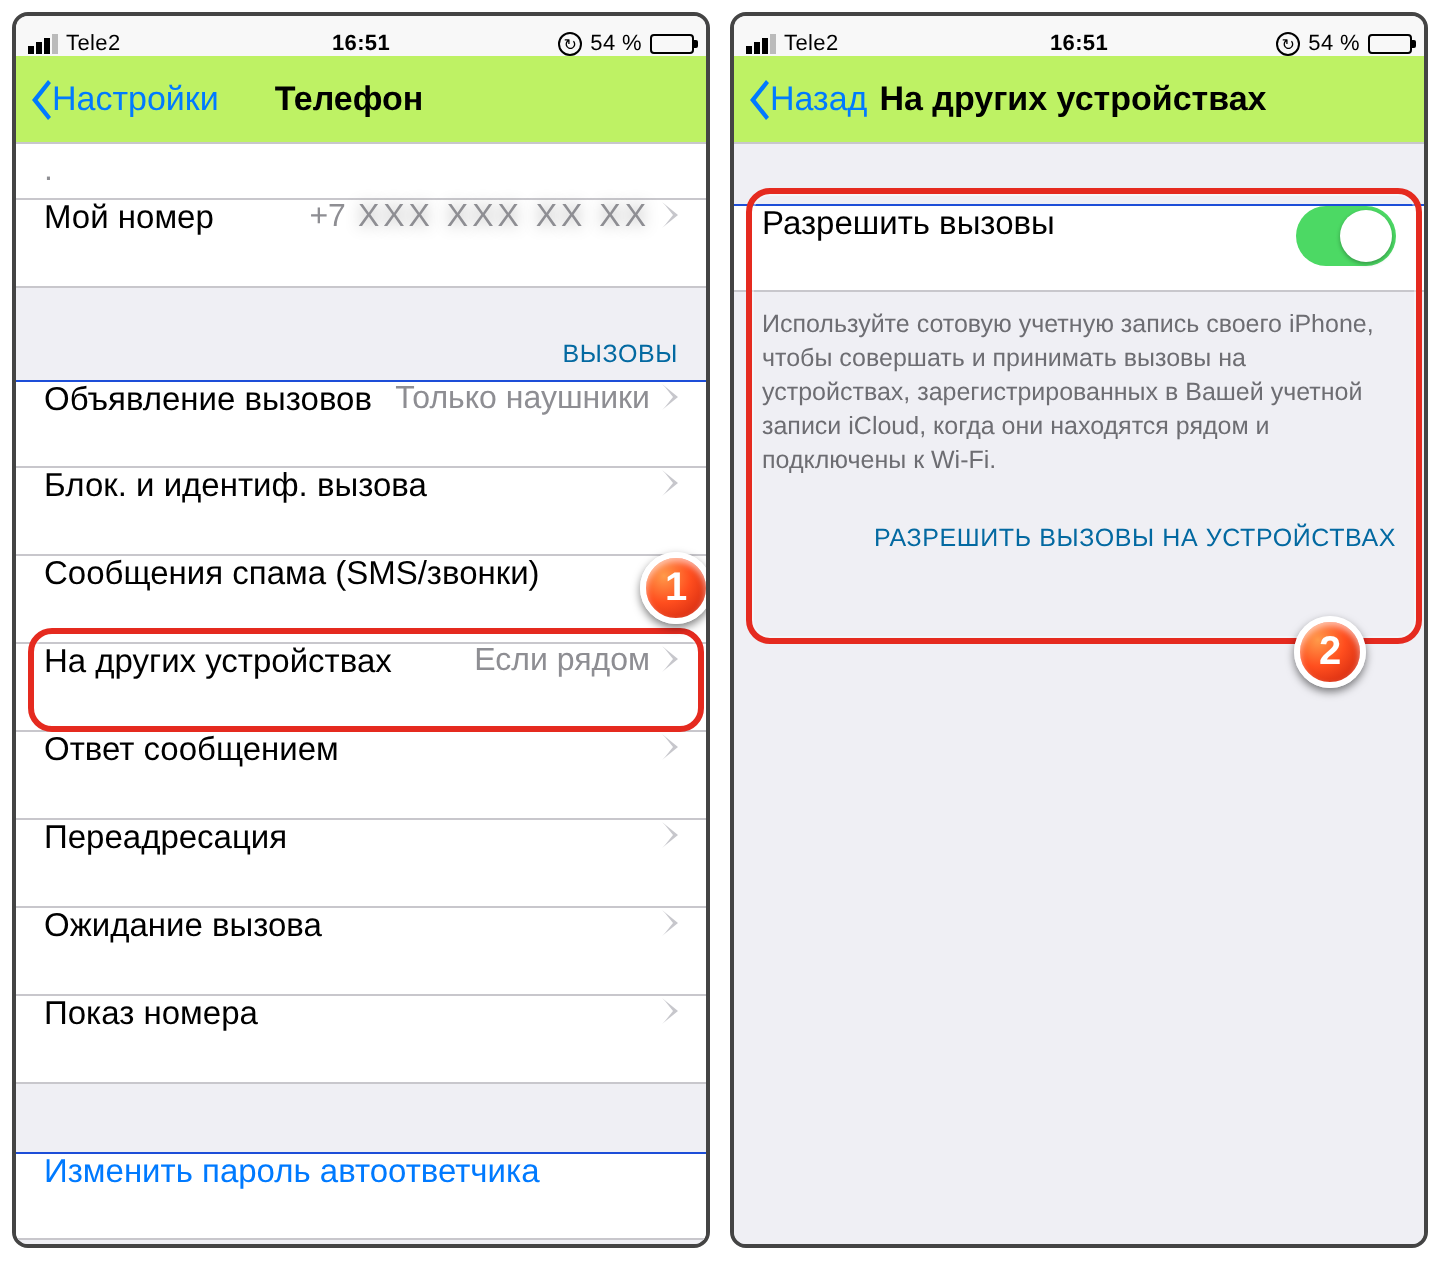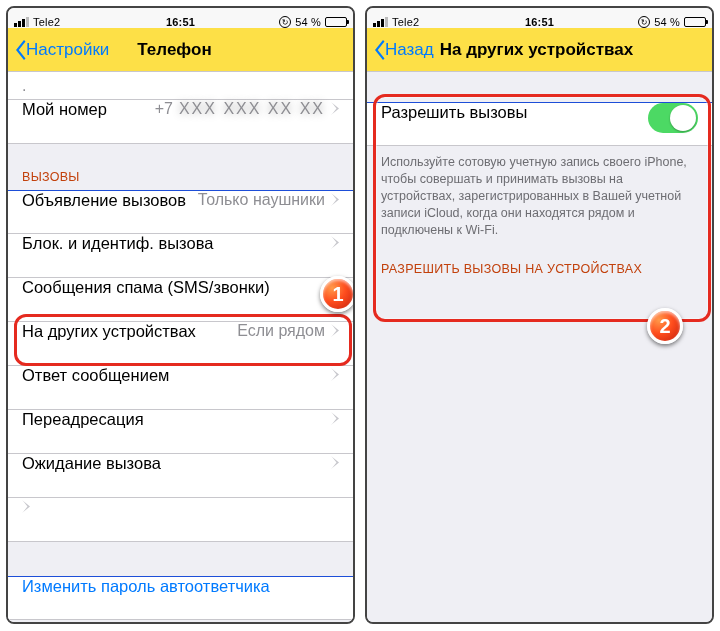--- a/index.html
+++ b/index.html
@@ -42,21 +42,21 @@
     position:relative; display:inline-block;
   }
   .battery::after{content:"";position:absolute;right:-3px;top:2px;width:2px;height:4px;background:#000;border-radius:0 1px 1px 0;}
   .battery .fill{height:100%; width:55%; background:#000;}
   .orient-lock{
     width:12px;height:12px;border:1.2px solid #000;border-radius:50%;
     display:inline-flex;align-items:center;justify-content:center;font-size:8px;
   }
   
   .nav {
-    height: 44px; background:#fde047;
+    height: 44px; background:#bef264;
     border-bottom:1px solid #c8c7cc;
     display:flex; align-items:center;
     position:relative;
   }
   .nav .back {
     color:#007aff; font-size:17px;
     display:flex; align-items:center;
     padding-left:6px;
   }
   .nav .back svg{width:12px;height:20px;fill:#007aff;}
@@ -74,22 +74,22 @@
     padding: 0 14px;
     font-size:16.5px; color:#000;
     border-bottom:1px solid #c8c7cc;
   }
   .cell.first{border-top:1px solid #1d4ed8;}
   .cell .label{flex:1;}
   .cell .value{color:#8e8e93; font-size:16px; margin-right:6px;}
   .cell .chev svg{width:8px;height:13px;fill:#c7c7cc;}
   .cell.link{color:#007aff;}
   .section-header{
-    font-size:12.5px; color:#c2410c;
-    padding: 26px 14px 6px; letter-spacing:0.3px;
+    font-size:12.5px; color:#0369a1;
+    padding: 26px 14px 6px; letter-spacing:0.3px;text-align:right;
   }
   .footer-text{
     font-size:12.5px; color:#6d6d72;
     padding: 8px 14px 14px; line-height:1.35;
   }
   .dots-cell{height:28px;background:#fff;border-bottom:1px solid #c8c7cc;display:flex;align-items:center;padding:0 14px;color:#8e8e93;}
   .blur-val{
     color:transparent; text-shadow:0 0 8px #999; letter-spacing:2px;
   }
   
@@ -197,20 +197,21 @@
             <path d="M0 0 L8 6.5 L0 13 L1.5 11.5 L5.5 6.5 L1.5 1.5 Z"></path>
           </svg></span>
     </div>
     <div class="cell">
       <span class="label">Ожидание вызова</span>
       <span class="chev"><svg viewBox="0 0 8 13">
             <path d="M0 0 L8 6.5 L0 13 L1.5 11.5 L5.5 6.5 L1.5 1.5 Z"></path>
           </svg></span>
     </div>
     <div class="cell">
+      <span class="label">Показ номера</span>
       <span class="chev"><svg viewBox="0 0 8 13">
             <path d="M0 0 L8 6.5 L0 13 L1.5 11.5 L5.5 6.5 L1.5 1.5 Z"></path>
           </svg></span>
     </div>
 
     <div style="height:34px"></div>
     <div class="cell first link">
       <span>Изменить пароль автоответчика</span>
     </div>
   </div>

